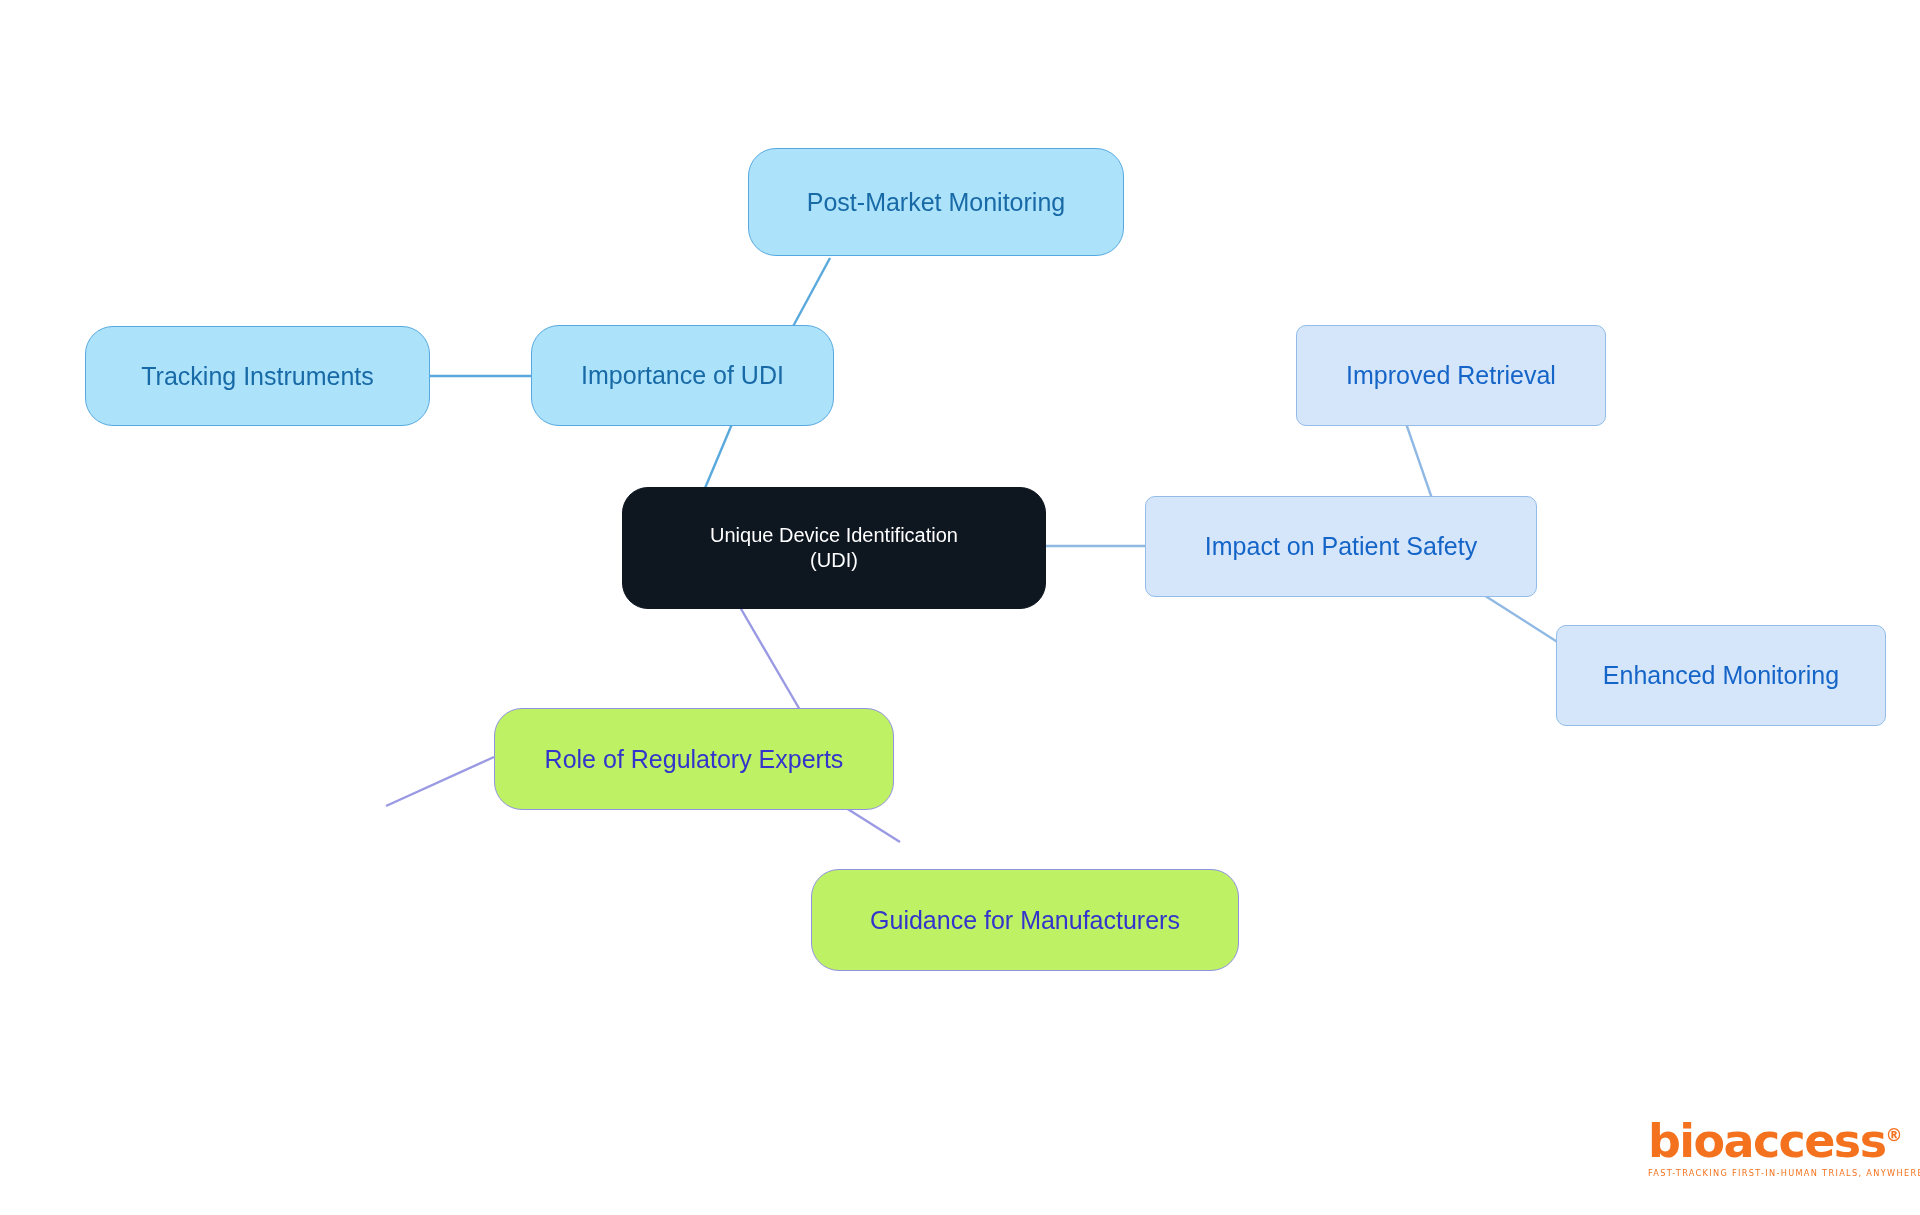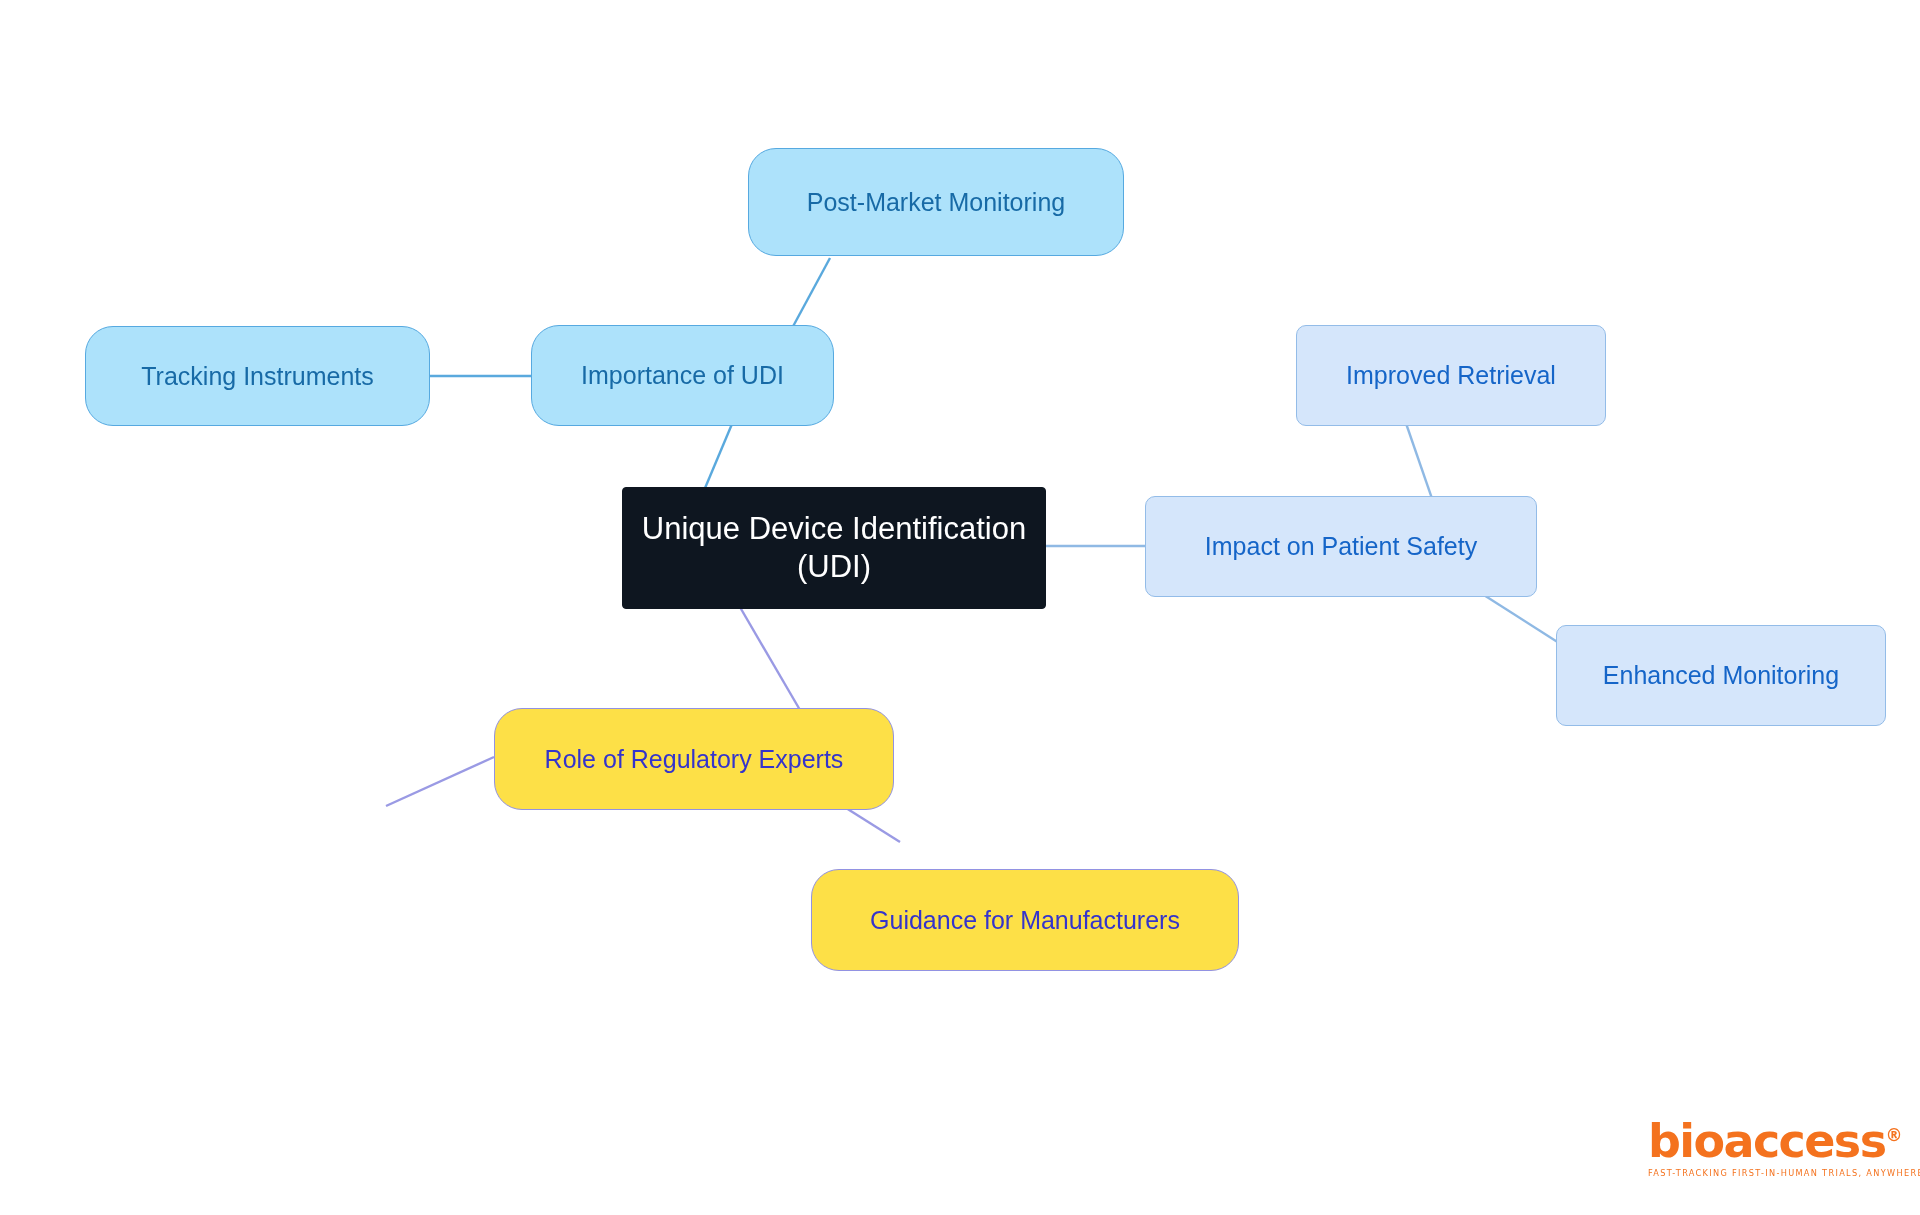--- a/index.html
+++ b/index.html
@@ -43,41 +43,41 @@
     border-width: 1.6px;
     line-height: 1.24;
     white-space: pre-line;
     z-index: 2;
   }
 
   .node-root {
     background: #0e1620;
     border-color: #0e1620;
     color: #ffffff;
-    font-size: 31px;
-    border-radius: 4px;
+    font-size: 20px;
+    border-radius: 26px;
   }
 
   .node-blue {
     background: #ade2fb;
     border-color: #56a9e0;
     color: #176aa6;
     font-size: 25px;
   }
 
   .node-paleblue {
     background: #d5e6fb;
     border-color: #93bce8;
     color: #1565c8;
     font-size: 25px;
     border-radius: 10px;
   }
 
   .node-lavender {
-    background: #fde047;
+    background: #bef264;
     border-color: #9292e2;
     color: #3434cc;
     font-size: 25px;
   }
 
   
   #logo {
     position: absolute;
     left: 1648px;
     top: 1118px;

